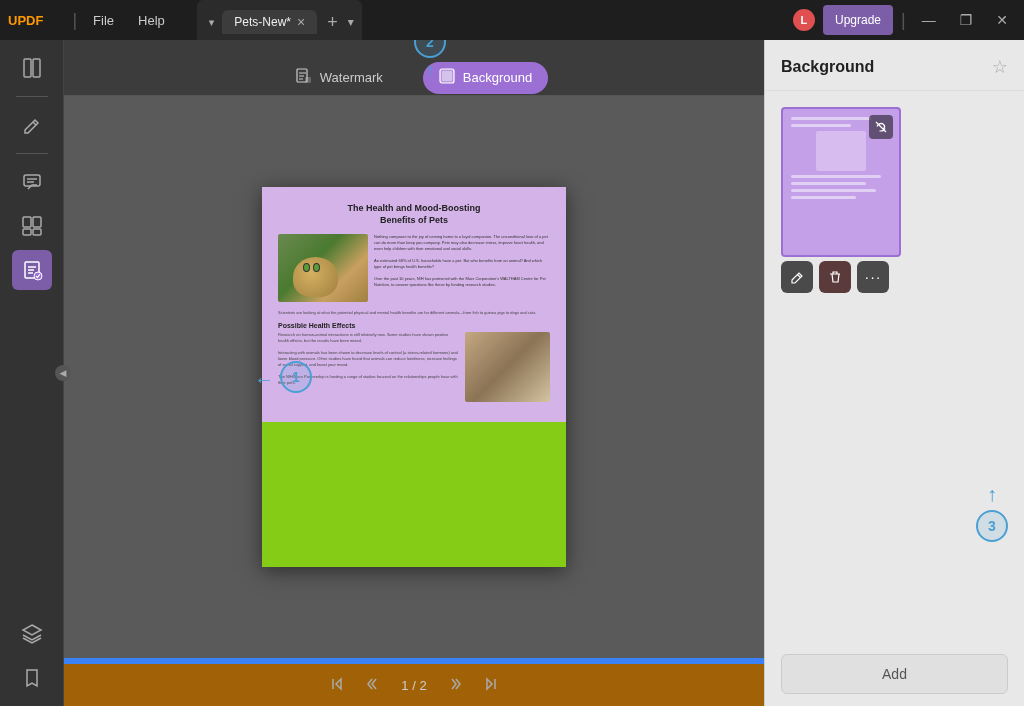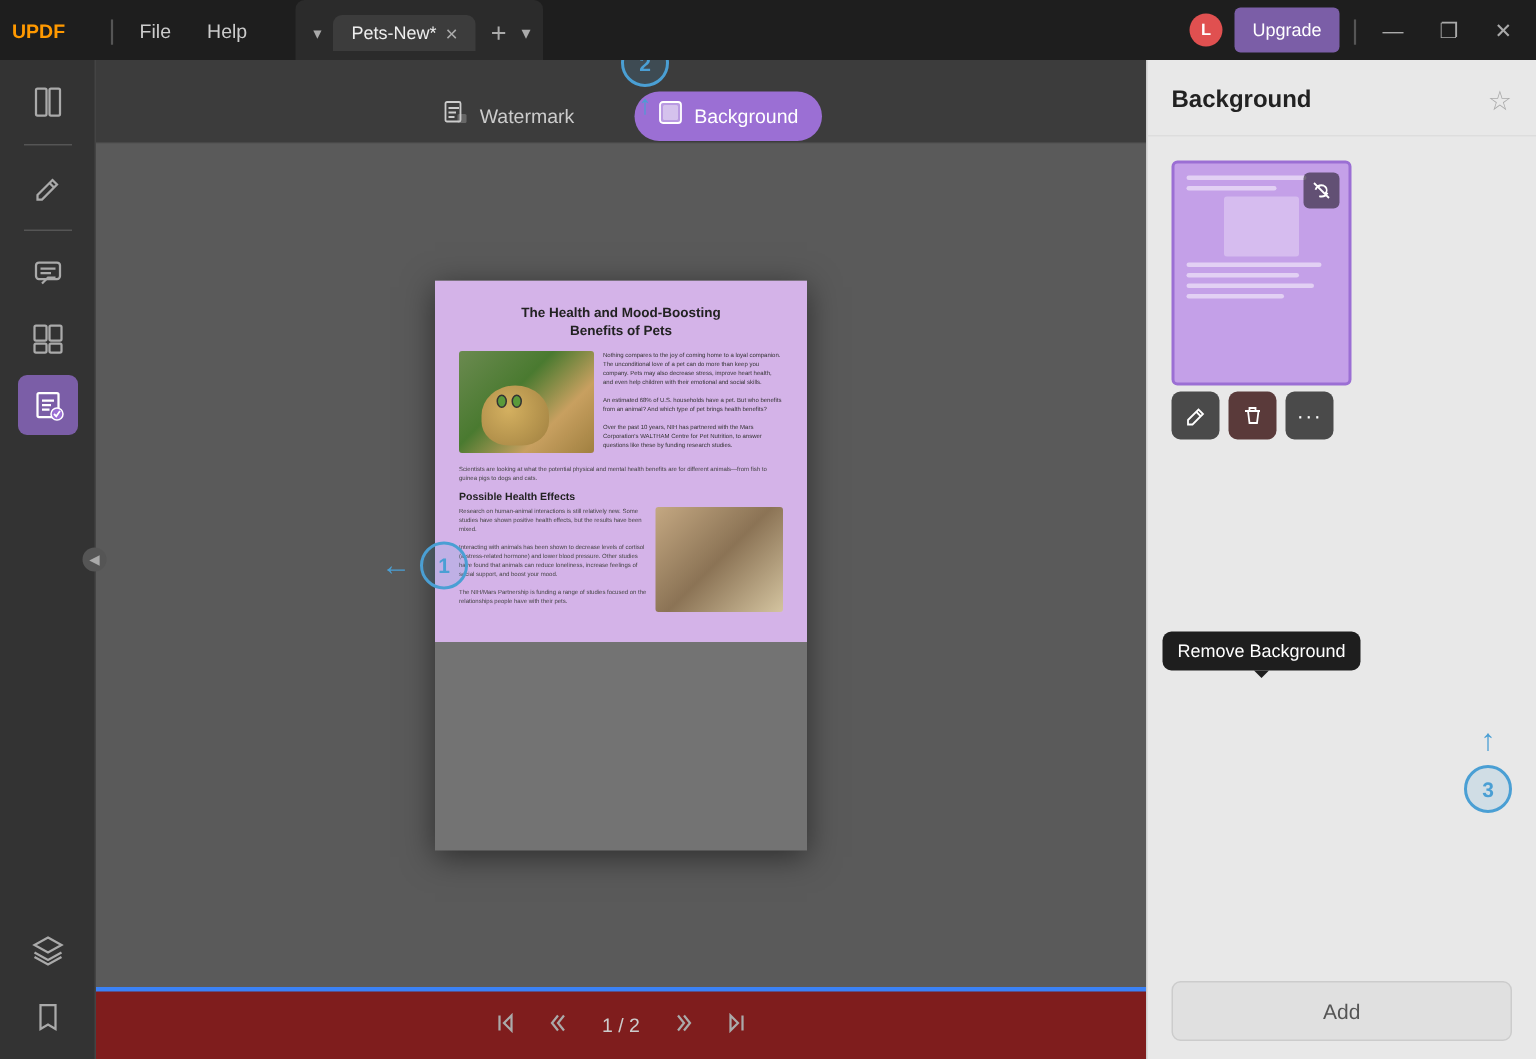--- a/index.html
+++ b/index.html
@@ -241,23 +241,23 @@
       flex: 1;
       display: flex;
       align-items: center;
       justify-content: center;
       background: #5a5a5a;
       overflow: hidden;
       position: relative;
     }
 
     .pdf-page {
-      width: 248px;
+      width: 304px;
       min-height: 380px;
-      background: #737373;
+      background: #84cc16;
       box-shadow: 0 4px 20px rgba(0,0,0,0.5);
       position: relative;
       overflow: hidden;
     }
 
     .pdf-page-inner {
       background: #d4b3e8;
       width: 100%;
       height: 100%;
       padding: 16px;
@@ -289,26 +289,26 @@
     .pdf-section-title {
       font-size: 7px;
       font-weight: bold;
       color: #222;
       margin: 6px 0 3px;
     }
 
     
     .pagination {
       height: 48px;
-      background: #7f1d1d;
+      background: #a16207;
       display: flex;
       align-items: center;
       justify-content: center;
       gap: 8px;
-      border-top: 3px solid #3b82f6;
+      border-top: 6px solid #3b82f6;
       flex-shrink: 0;
     }
     .page-btn {
       color: #aaa;
       cursor: pointer;
       font-size: 14px;
       padding: 4px 6px;
       border-radius: 4px;
     }
     .page-info {
@@ -673,24 +673,20 @@
             <svg width="14" height="14" viewBox="0 0 14 14" fill="none">
               <path d="M2 4h10M5 4V2h4v2M4 4l1 8h5l1-8" stroke="white" stroke-width="1.2"></path>
             </svg>
           </div>
           <div class="bg-action-btn">
             <span style="color:white; font-size:14px; letter-spacing:1px;">···</span>
           </div>
         </div>
       </div>
 
-      <div style="position:absolute; bottom:195px; left:10px; background:#1e1e1e; color:white; font-size:12px; padding:6px 10px; border-radius:6px; white-space:nowrap; z-index:20;">
-        <span>Remove Background</span>
-        <div style="position:absolute; top:100%; left:50%; transform:translateX(-50%); width:0; height:0; border:5px solid transparent; border-top-color:#1e1e1e;"></div>
-      </div>
 
       <div style="position:absolute; bottom:100px; right:16px; display:flex; flex-direction:column; align-items:center; gap:4px;">
         <div style="color:#4a9fd4; font-size:20px;">↑</div>
         <div class="step-circle">
           <span>3</span>
         </div>
       </div>
     </div>
 
     <div class="add-btn">

